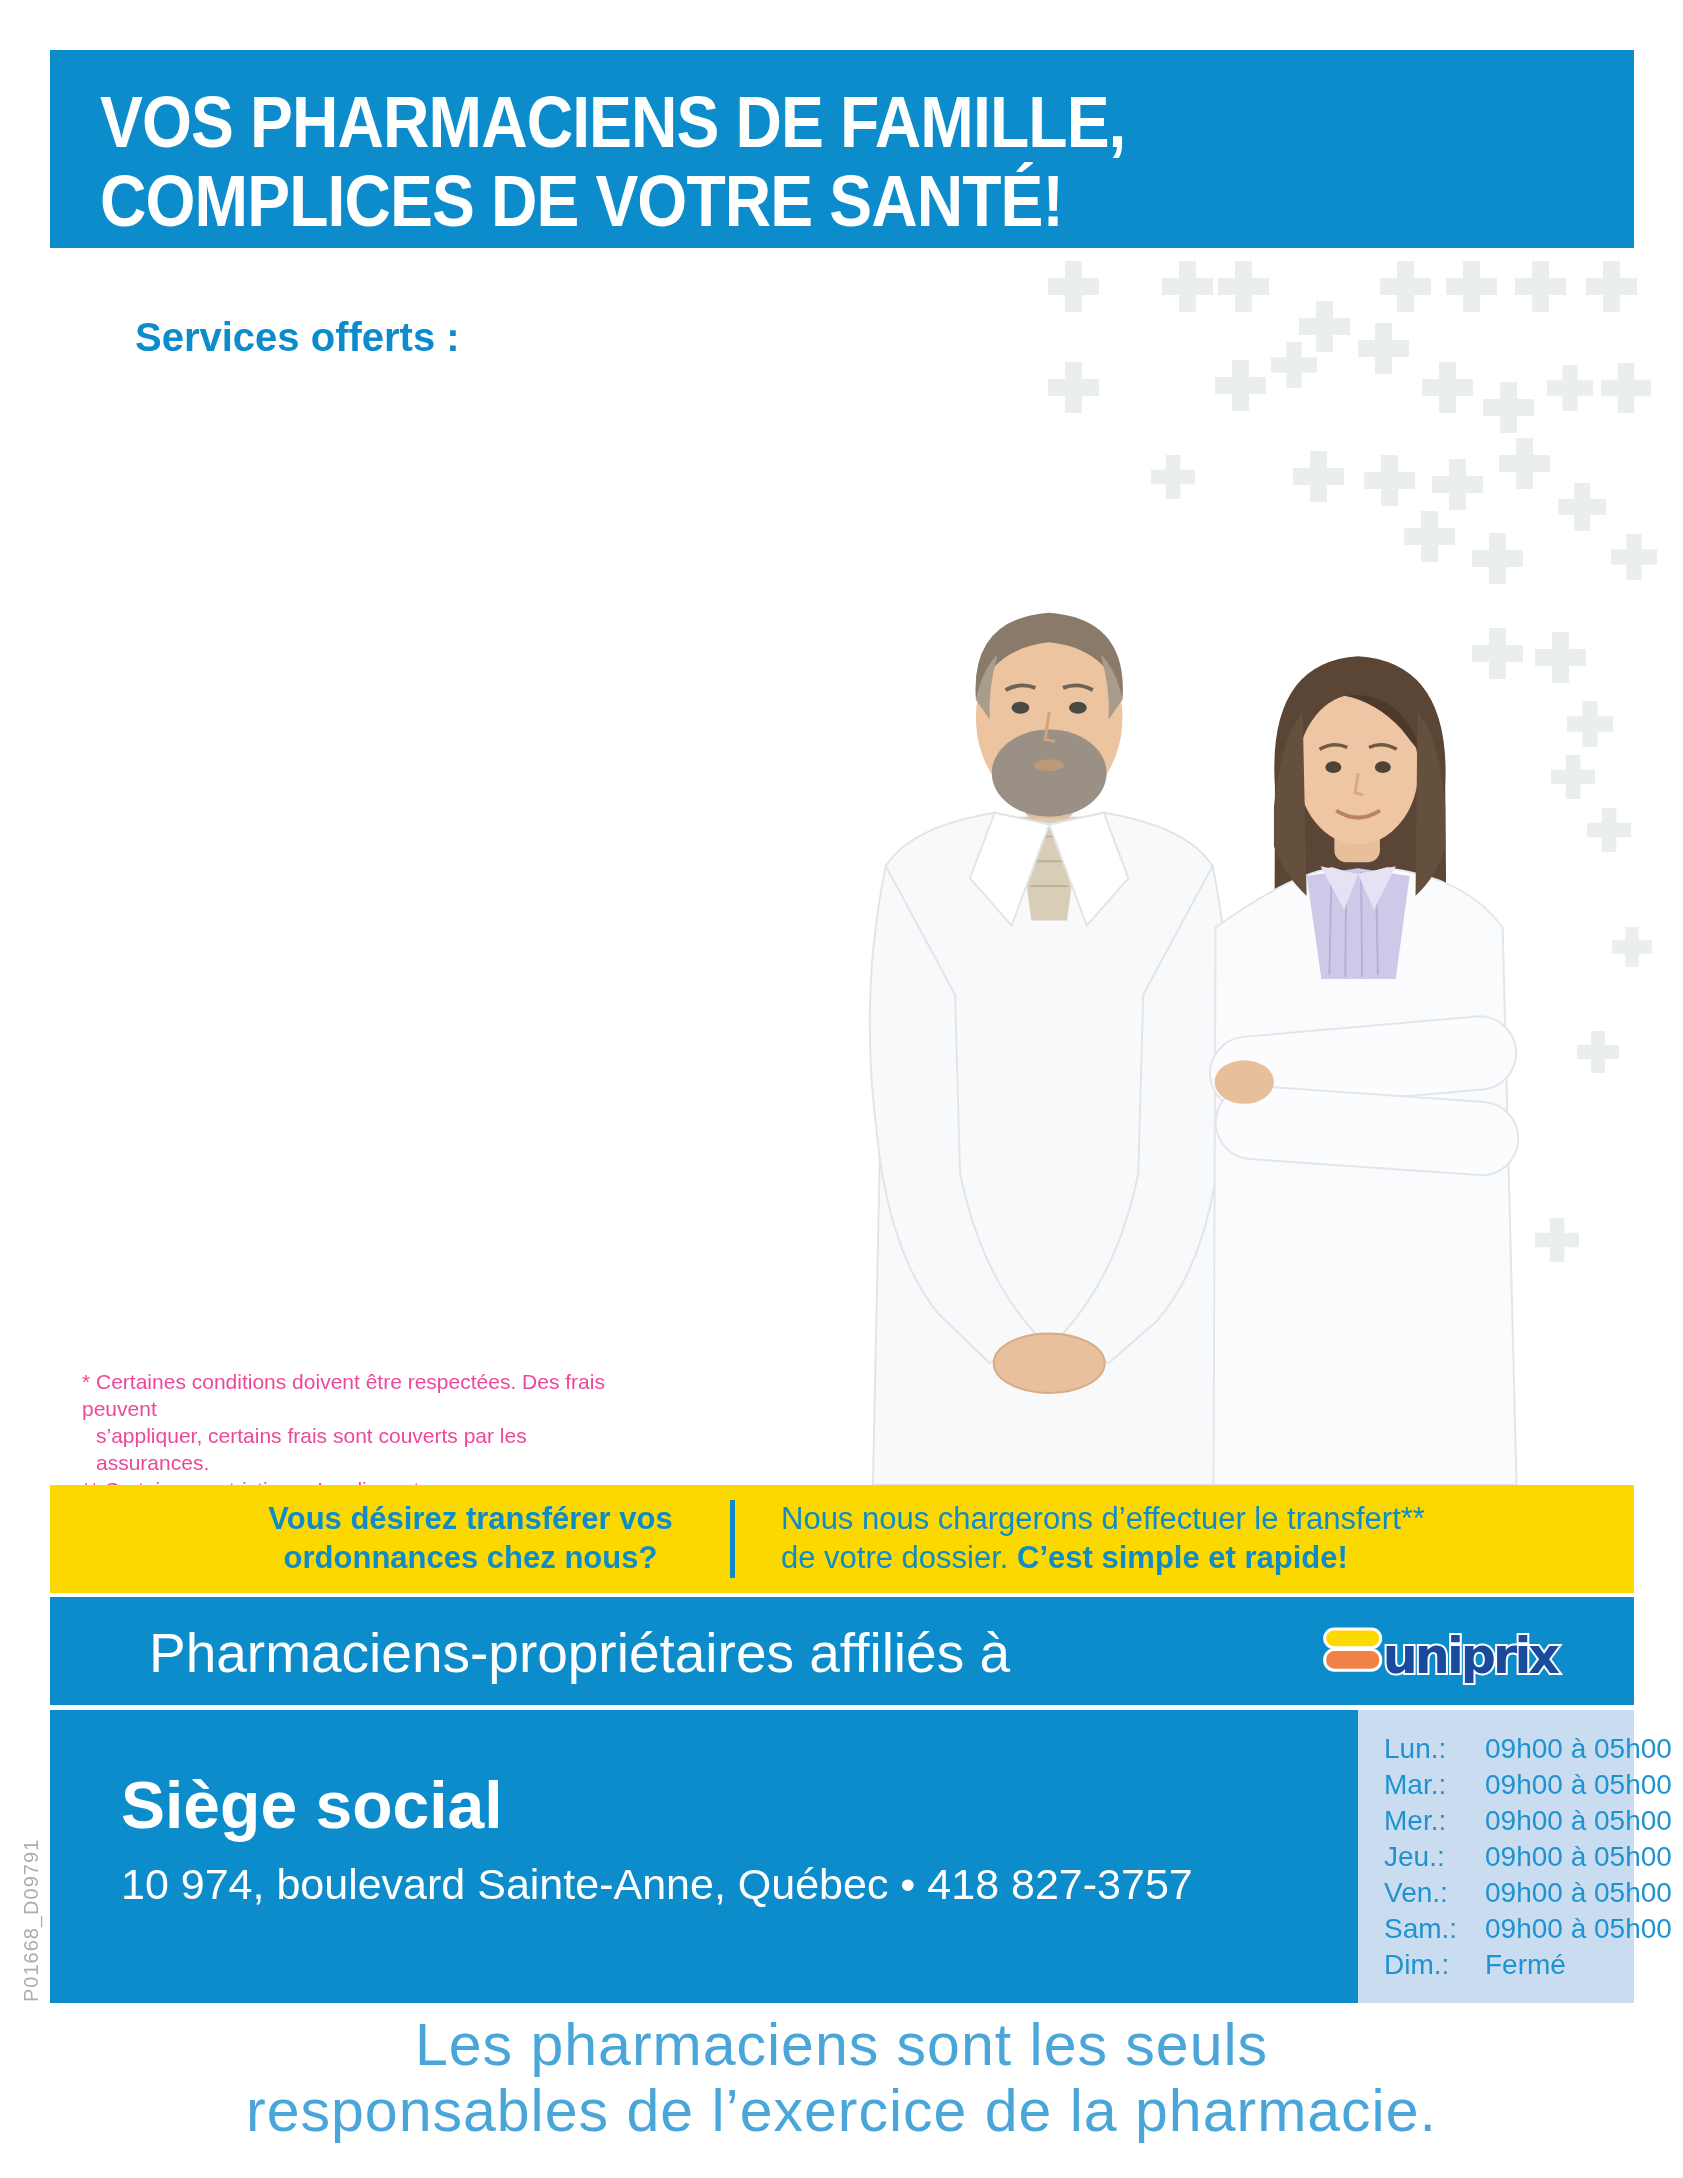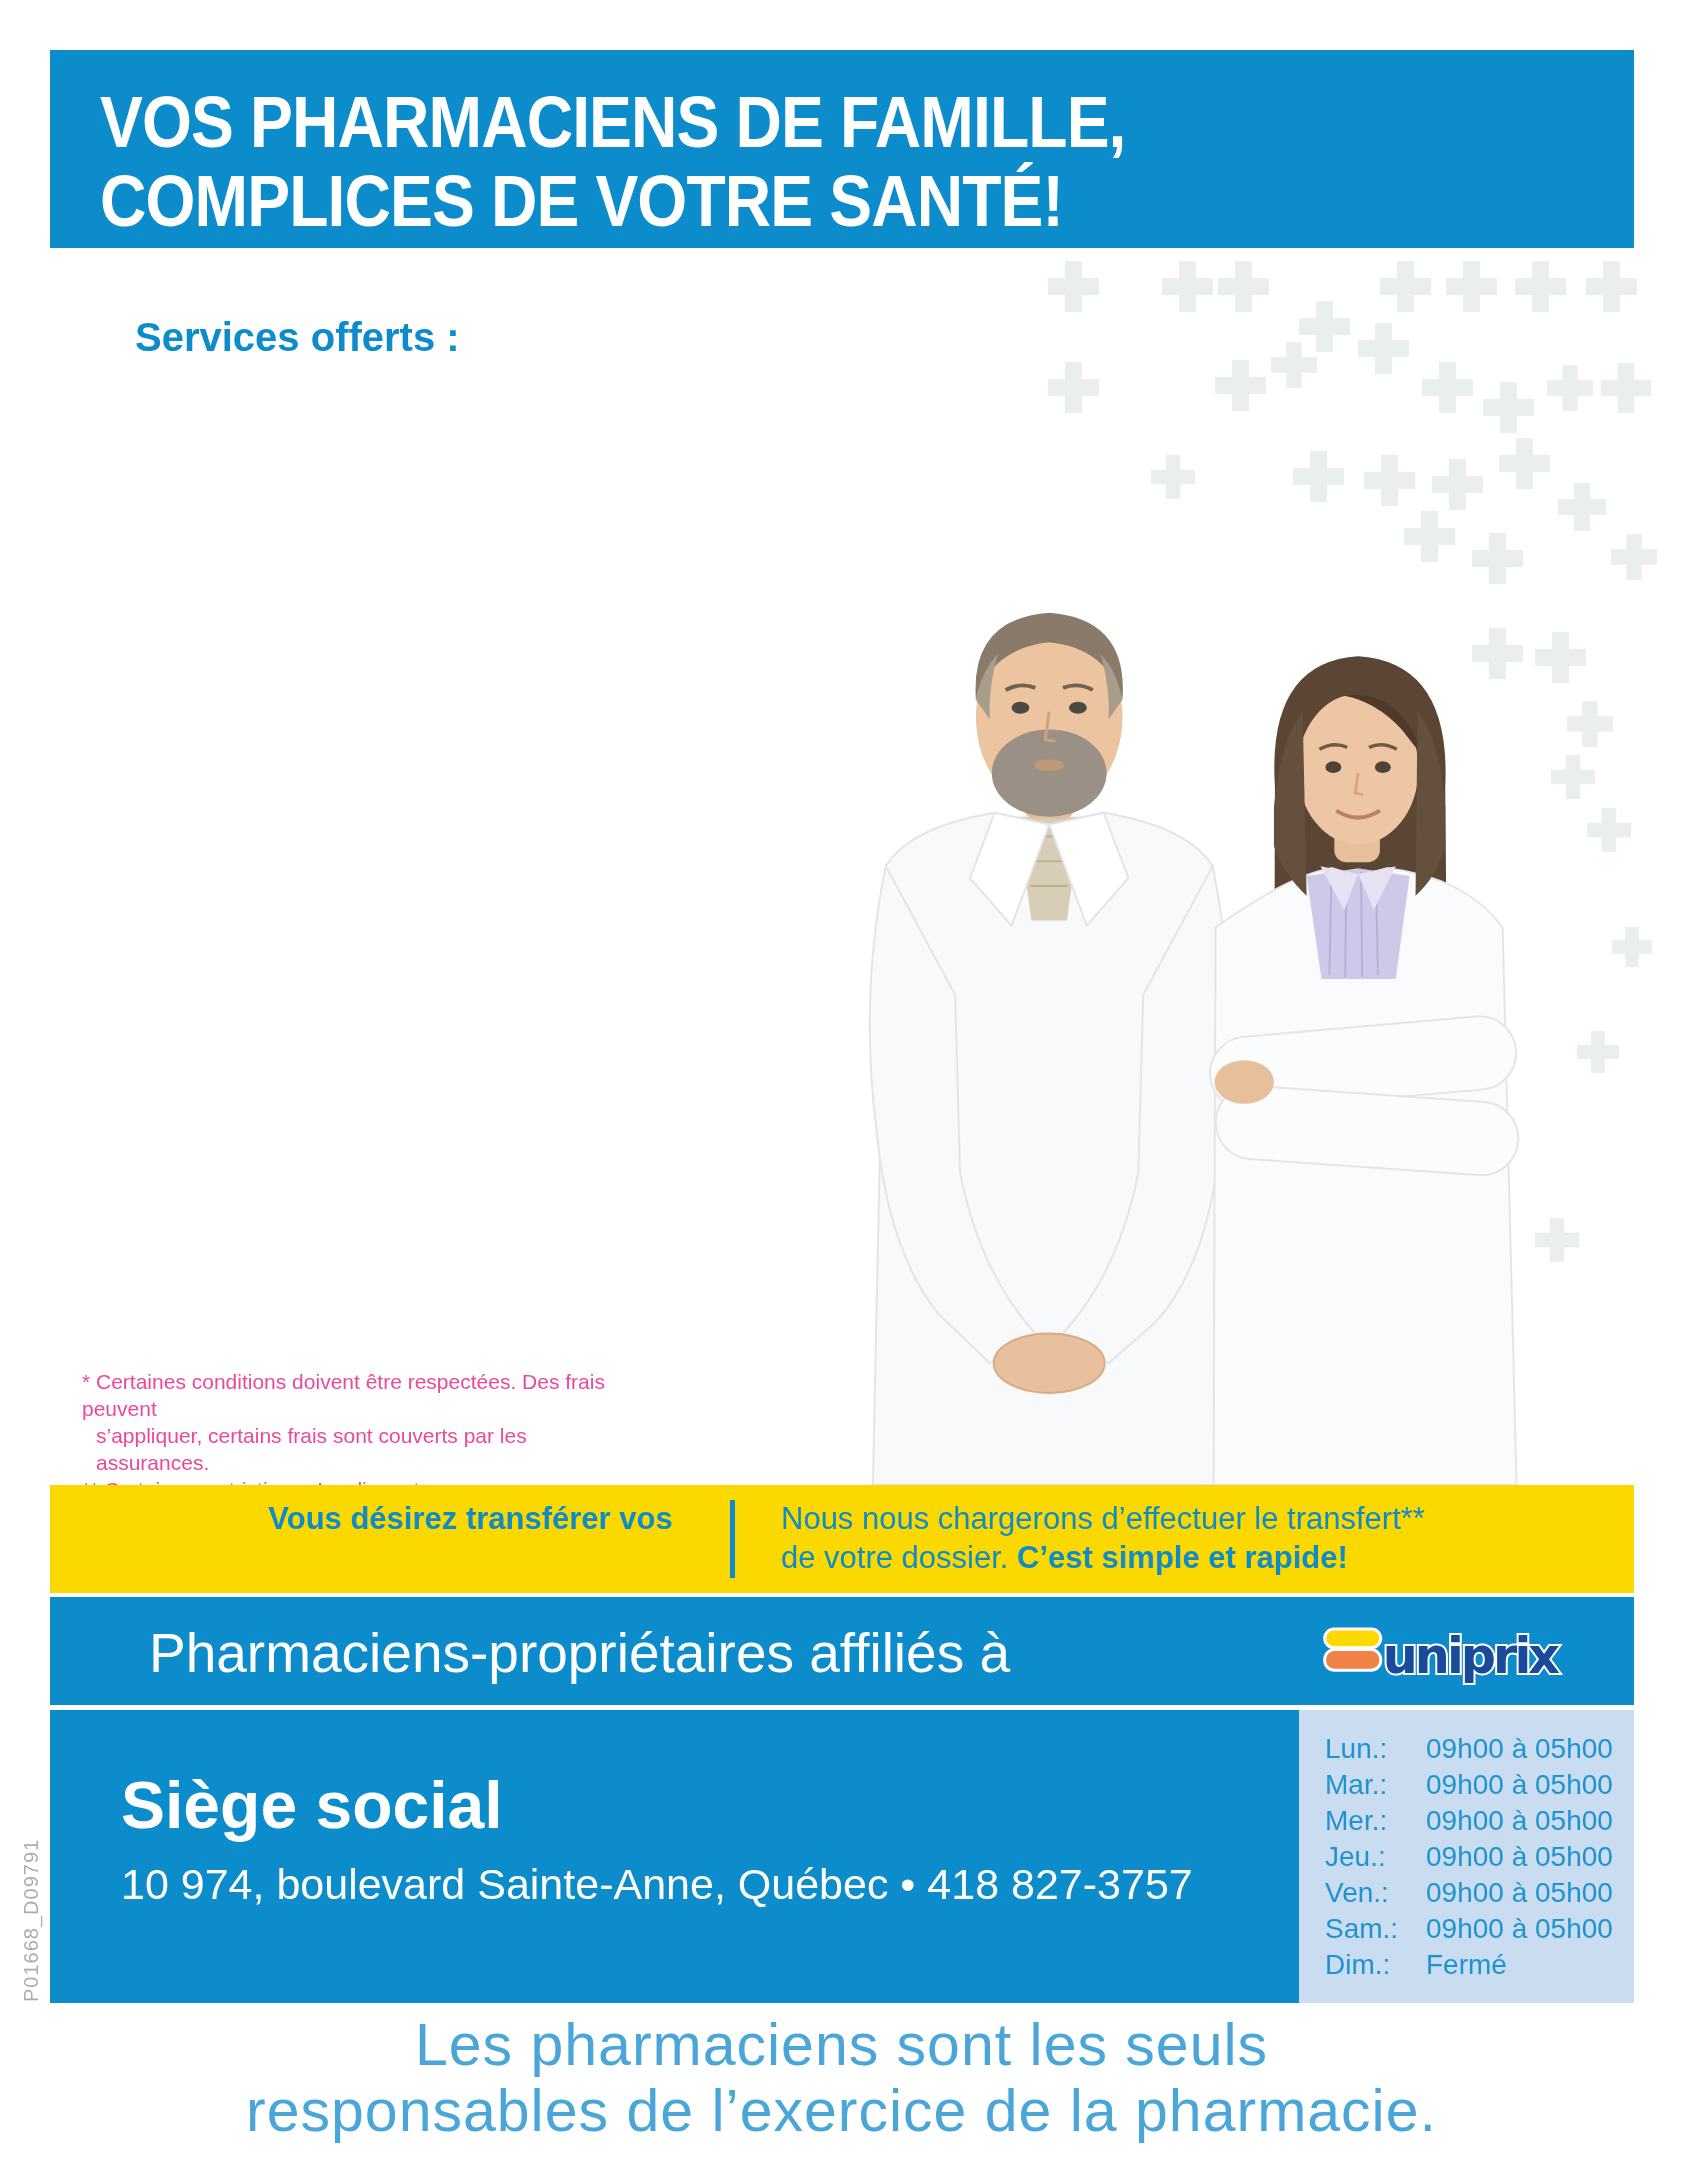--- a/index.html
+++ b/index.html
@@ -68,21 +68,21 @@
     position:absolute;left:50px;top:1710px;width:1584px;height:293px;
     background:#0d8ccb;color:#ffffff;border-top:5px solid #ffffff;margin-top:-5px;
   }
   .location-name{
     position:absolute;left:71px;top:57px;font-weight:700;font-size:66px;
   }
   .location-address{
     position:absolute;left:71px;top:150px;font-weight:400;font-size:43px;
   }
   .hours-box{
-    position:absolute;right:0;top:0;width:335px;height:293px;background:#cadcf0;
+    position:absolute;right:0;top:0;width:276px;height:293px;background:#cadcf0;
     color:#1e93cf;font-size:28px;box-sizing:border-box;padding:21px 0 0 26px;
   }
   .hrow{height:36px;line-height:36px;white-space:nowrap;}
   .hrow .day{display:inline-block;width:101px;}
   
   .print-code{
     position:absolute;left:20px;top:1871px;height:131px;
     writing-mode:vertical-rl;transform:rotate(180deg);
     color:#abaeb0;font-size:20px;letter-spacing:1px;
   }
@@ -193,20 +193,21 @@
 
 <div class="disclaimer">
   <div>* Certaines conditions doivent être respectées. Des frais peuvent</div>
   <div class="indent">s’appliquer, certains frais sont couverts par les assurances.</div>
   <div>** Certaines restrictions s’appliquent.</div>
 </div>
 
 <div class="band-transfer">
   <div class="transfer-question">
     <div>Vous désirez transférer vos</div>
+    <div>ordonnances chez nous?</div>
   </div>
   <div class="transfer-divider"></div>
   <div class="transfer-answer">
     <div>Nous nous chargerons d’effectuer le transfert**</div>
     <div><span>de votre dossier. </span><b>C’est simple et rapide!</b></div>
   </div>
 </div>
 
 <div class="band-affiliation">
   <div class="affiliation-label">Pharmaciens-propriétaires affiliés à</div>

